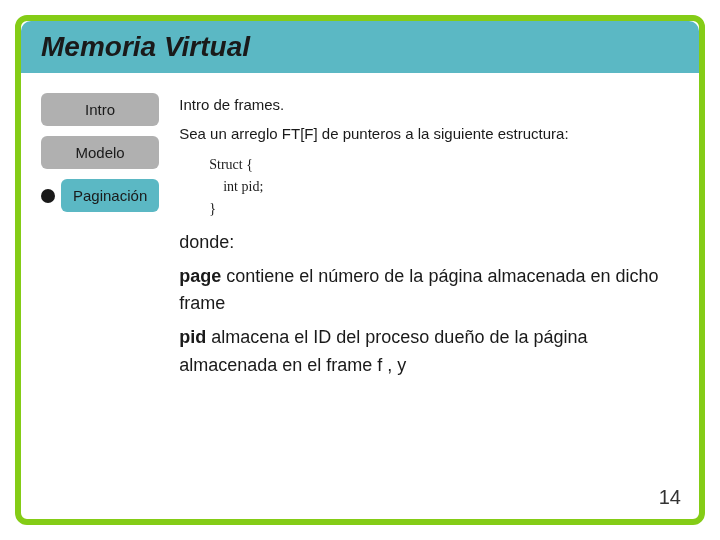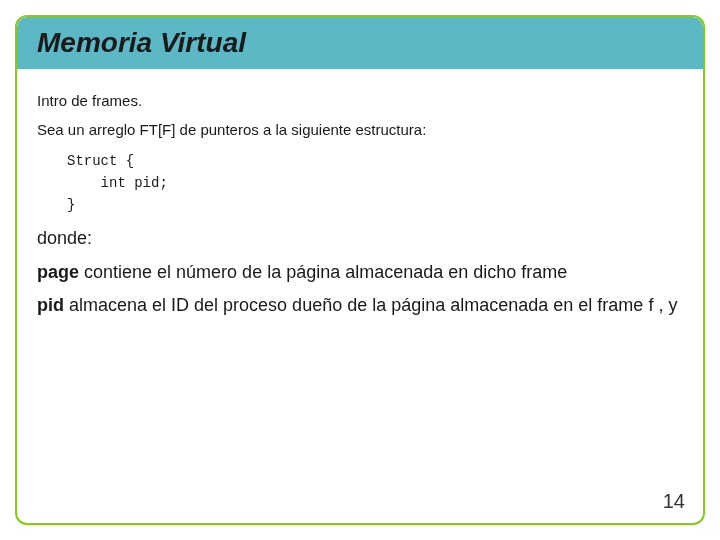--- a/index.html
+++ b/index.html
@@ -10,21 +10,21 @@
       background: #fff;
       font-family: Arial, sans-serif;
       display: flex;
       align-items: center;
       justify-content: center;
     }
 
     .slide-container {
       width: 690px;
       height: 510px;
-      border: 2px solid #84cc16;
+      border: 6px solid #84cc16;
       border-radius: 12px;
       background: #fff;
       position: relative;
       overflow: hidden;
     }
 
     .slide-title {
       background: #5bb8c4;
       padding: 10px 20px;
       border-radius: 10px 10px 0 0;
@@ -86,21 +86,21 @@
       font-size: 15px;
       color: #1a1a1a;
       line-height: 1.55;
     }
 
     .content-area p {
       margin-bottom: 6px;
     }
 
     .code-block {
-      font-family: Liberation Mono, monospace;
+      font-family: Liberation Serif, serif;
       font-size: 14px;
       margin: 8px 0 8px 30px;
       line-height: 1.6;
       color: #1a1a1a;
     }
 
     .desc-block {
       margin-top: 6px;
       font-size: 18px;
     }
@@ -118,20 +118,28 @@
     }
   </style>
 </head>
 <body>
 
 <div class="slide-container">
   <div class="slide-title">
     <h1>Memoria Virtual</h1>
   </div>
   <div class="slide-body">
+    <div class="sidebar">
+      <div class="nav-btn">Intro</div>
+      <div class="nav-btn">Modelo</div>
+      <div class="bullet-row">
+        <div class="bullet"></div>
+        <div class="nav-btn active" style="flex:1;">Paginación</div>
+      </div>
+    </div>
 
     <div class="content-area">
       <p>
         <span>Intro de frames.</span>
       </p>
       <p>Sea un arreglo FT[F] de punteros a la siguiente estructura:</p>
 
       <div class="code-block">
         <div>Struct {</div>
         <div>&nbsp;&nbsp;&nbsp;&nbsp;int pid;</div>

